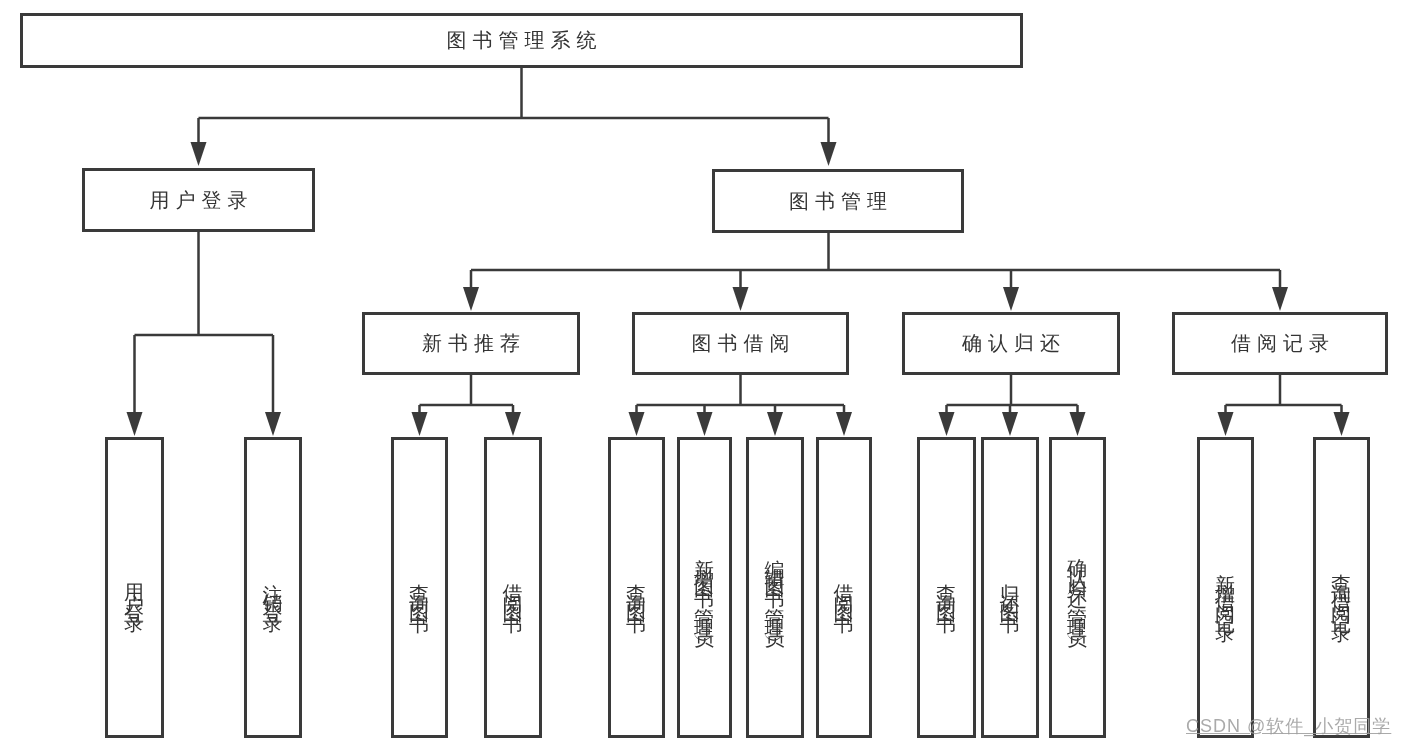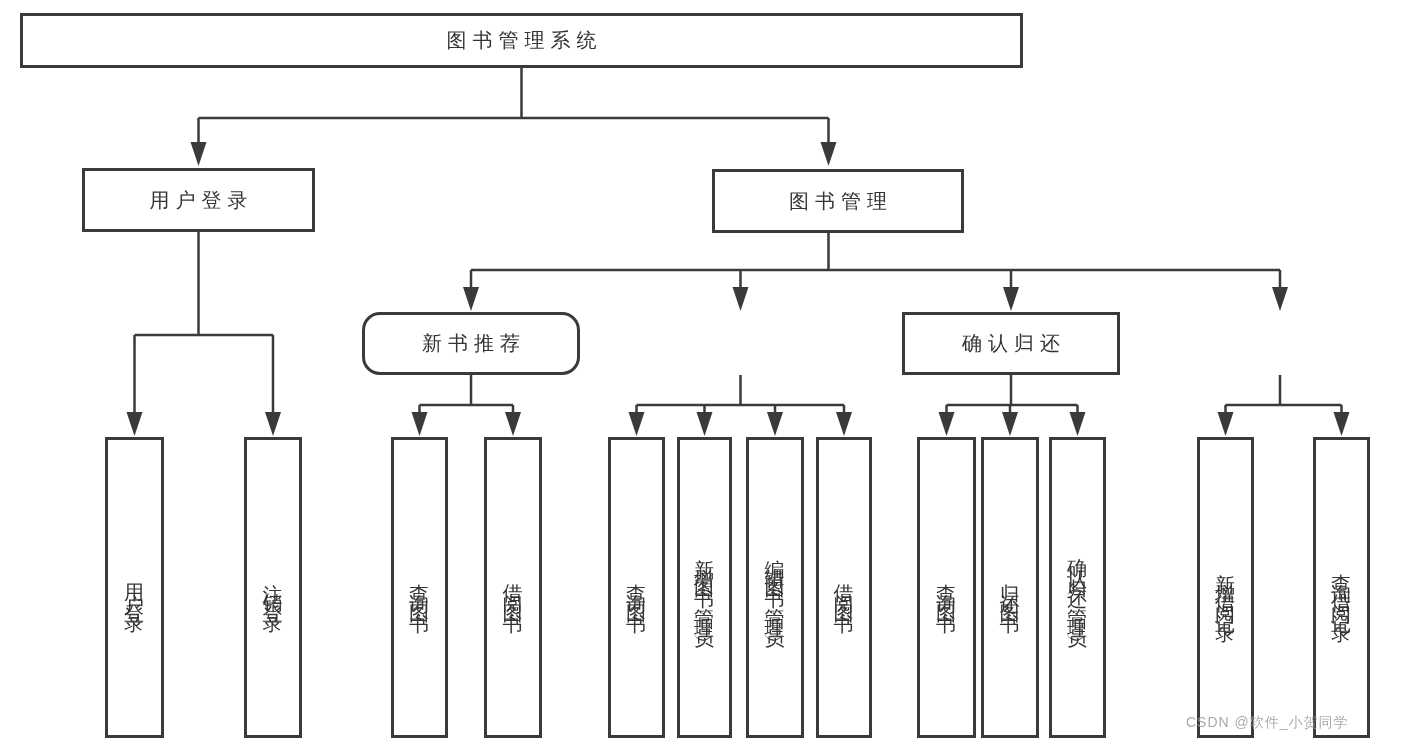--- a/index.html
+++ b/index.html
@@ -40,25 +40,26 @@
     writing-mode: vertical-rl;
     text-orientation: mixed;
     font-size: 20px;
     letter-spacing: 10px;
     line-height: 1;
   }
   .watermark {
     position: absolute;
     left: 1186px;
     top: 714px;
-    font-size: 14px;
+    font-size: 18px;
     letter-spacing: 1px;
     color: rgba(158, 158, 158, 0.88);
     white-space: nowrap;
     z-index: 5;
+    text-decoration: underline;
   }
 </style>
 </head>
 <body>
 
 <div id="stage">
 
   <svg id="connectors" viewBox="0 0 1405 747" xmlns="http://www.w3.org/2000/svg">
     <g stroke="#3a3a3a" stroke-width="2.5" fill="none">
 
@@ -114,22 +115,24 @@
       <polygon points="1217.5,412 1233.5,412 1225.5,436"></polygon>
       <polygon points="1333.5,412 1349.5,412 1341.5,436"></polygon>
     </g>
   </svg>
 
   <div class="node hnode" style="left:20px; top:13px; width:1003px; height:55px;">图书管理系统</div>
 
   <div class="node hnode" style="left:82px; top:168px; width:233px; height:64px;">用户登录</div>
   <div class="node hnode" style="left:712px; top:169px; width:252px; height:64px;">图书管理</div>
 
-  <div class="node hnode" style="left:362px; top:312px; width:218px; height:63px;border-radius:18px;">新书推荐</div>
+  <div class="node hnode" style="left:362px; top:312px; width:218px; height:63px;">新书推荐</div>
+  <div class="node hnode" style="left:632px; top:312px; width:217px; height:63px;">图书借阅</div>
   <div class="node hnode" style="left:902px; top:312px; width:218px; height:63px;">确认归还</div>
+  <div class="node hnode" style="left:1172px; top:312px; width:216px; height:63px;">借阅记录</div>
 
   <div class="node vnode" style="left:105px; width:59px;">用户登录</div>
   <div class="node vnode" style="left:244px; width:58px;">注销登录</div>
 
   <div class="node vnode" style="left:391px; width:57px;">查询图书</div>
   <div class="node vnode" style="left:484px; width:58px;">借阅图书</div>
 
   <div class="node vnode" style="left:608px; width:57px;">查询图书</div>
   <div class="node vnode" style="left:677px; width:55px;">新增图书（管理员）</div>
   <div class="node vnode" style="left:746px; width:58px;">编辑图书（管理员）</div>

